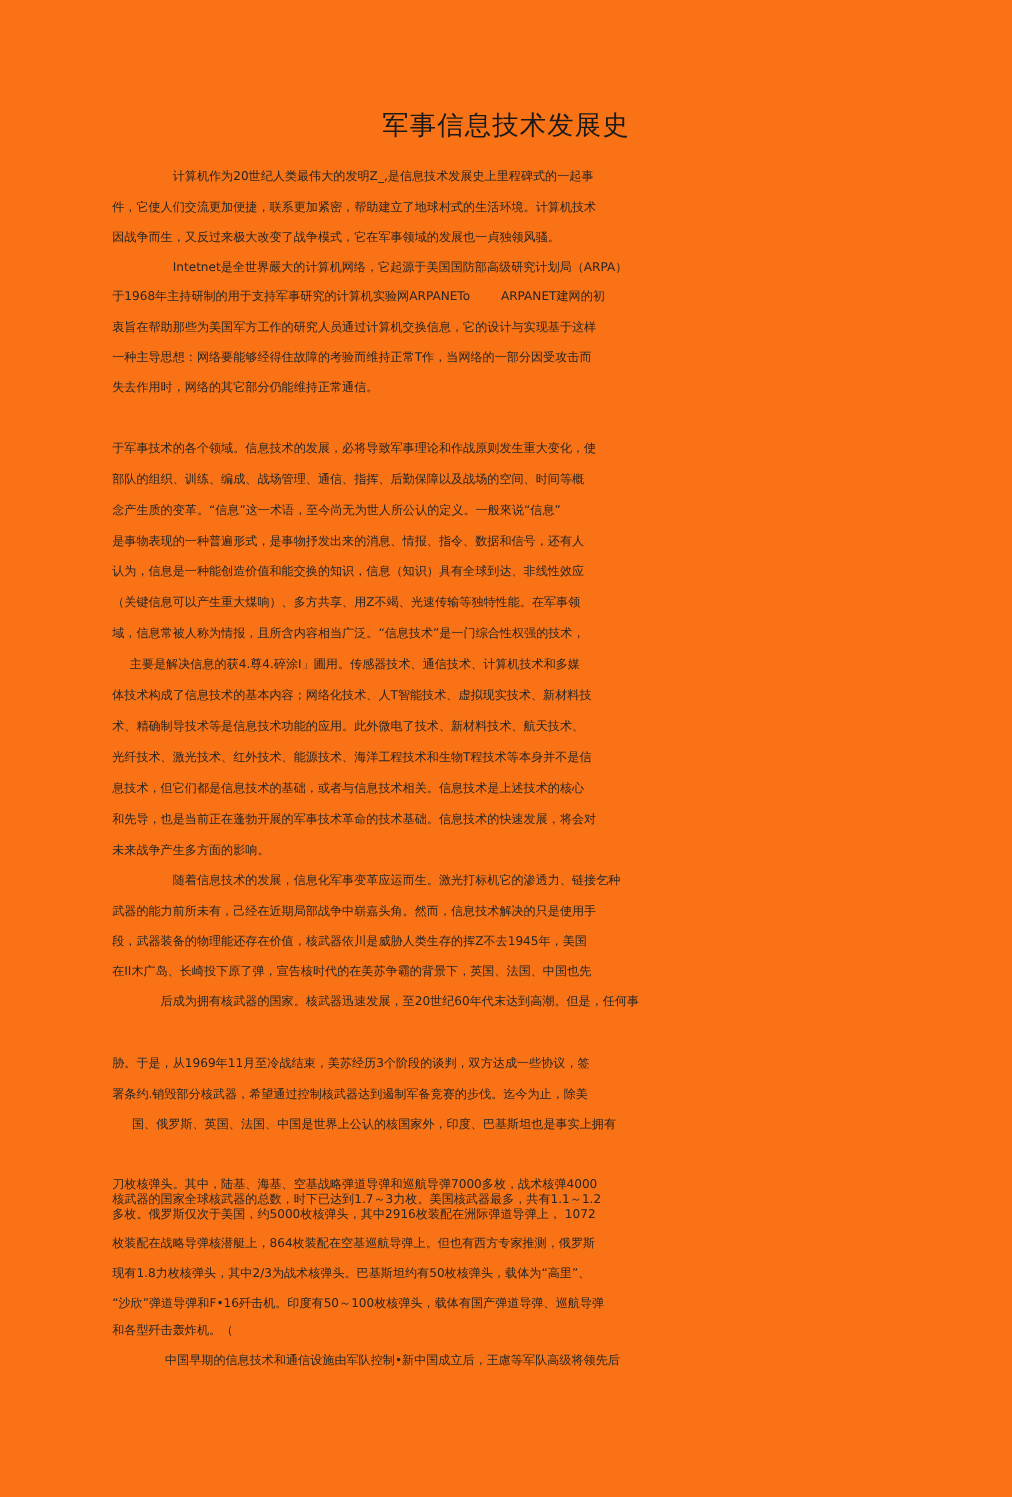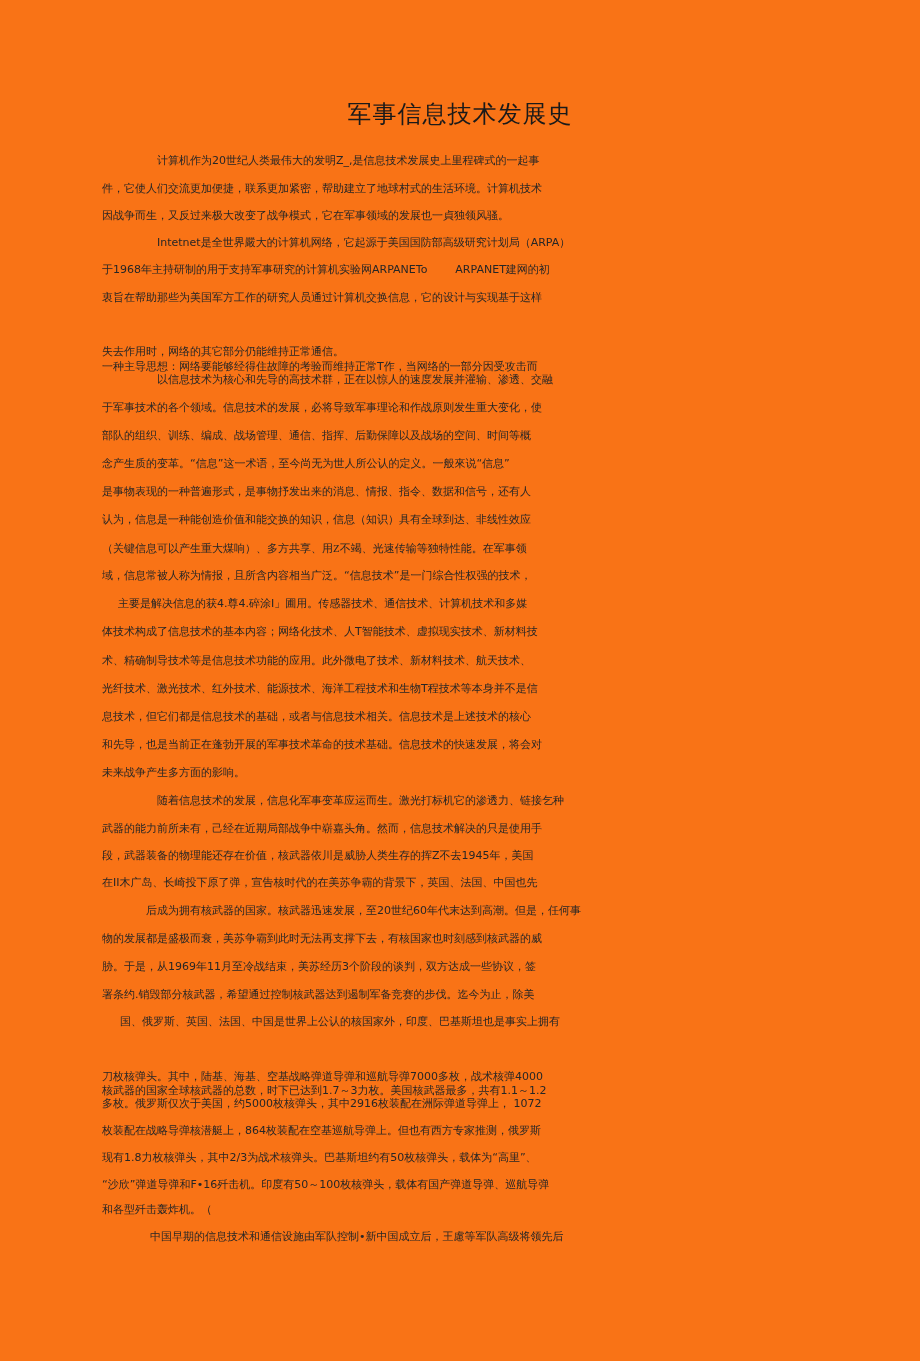--- a/index.html
+++ b/index.html
@@ -16,45 +16,43 @@
 <div class="page">
   <div class="title">军事信息技术发展史</div>
 
   <div class="line" style="left:157px; top:151px;">计算机作为20世纪人类最伟大的发明Z_,是信息技术发展史上里程碑式的一起事</div>
   <div class="line" style="left:102px; top:179px;">件，它使人们交流更加便捷，联系更加紧密，帮助建立了地球村式的生活环境。计算机技术</div>
   <div class="line" style="left:102px; top:206px;text-align:right;">因战争而生，又反过来极大改变了战争模式，它在军事领域的发展也一貞独领风骚。</div>
 
   <div class="line" style="left:157px; top:233px;">Intetnet是全世界嚴大的计算机网络，它起源于美国国防部高级研究计划局（ARPA）</div>
   <div class="line" style="left:102px; top:260px; white-space:pre;">于1968年主持研制的用于支持军事研究的计算机实验网ARPANETo        ARPANET建网的初</div>
   <div class="line" style="left:102px; top:288px;text-align:right;">衷旨在帮助那些为美国军方工作的研究人员通过计算机交换信息，它的设计与实现基于这样</div>
-  <div class="line" style="left:102px; top:315px;margin-top:42px;">一种主导思想：网络要能够经得住故障的考验而维持正常T作，当网络的一部分因受攻击而</div>
+  <div class="line" style="left:102px; top:315px;">一种主导思想：网络要能够经得住故障的考验而维持正常T作，当网络的一部分因受攻击而</div>
   <div class="line" style="left:102px; top:342px;">失去作用时，网络的其它部分仍能维持正常通信。</div>
 
-  <div class="line" style="left:157px; top:370px;">以信息技术为核心和先导的高技术群，正在以惊人的速度发展并灌输、渗透、交融</div>
   <div class="line" style="left:102px; top:398px;">于军事技术的各个领域。信息技术的发展，必将导致军事理论和作战原则发生重大变化，使</div>
   <div class="line" style="left:102px; top:426px;">部队的组织、训练、编成、战场管理、通信、指挥、后勤保障以及战场的空间、时间等概</div>
   <div class="line" style="left:102px; top:454px;">念产生质的变革。“信息”这一术语，至今尚无为世人所公认的定义。一般來说“信息”</div>
   <div class="line" style="left:102px; top:482px;">是事物表现的一种普遍形式，是事物抒发出来的消息、情报、指令、数据和信号，还有人</div>
   <div class="line" style="left:102px; top:510px;">认为，信息是一种能创造价值和能交换的知识，信息（知识）具有全球到达、非线性效应</div>
-  <div class="line" style="left:102px; top:538px;font-family:Liberation Serif, serif;">（关键信息可以产生重大煤响）、多方共享、用Z不竭、光速传输等独特性能。在军事领</div>
+  <div class="line" style="left:102px; top:538px;">（关键信息可以产生重大煤响）、多方共享、用Z不竭、光速传输等独特性能。在军事领</div>
   <div class="line" style="left:102px; top:566px;">域，信息常被人称为情报，且所含内容相当广泛。“信息技术”是一门综合性权强的技术，</div>
   <div class="line" style="left:102px; top:594px;margin-left:16px;">主要是解决信息的获4.尊4.碎涂I」圃用。传感器技术、通信技术、计算机技术和多媒</div>
   <div class="line" style="left:102px; top:622px;">体技术构成了信息技术的基本内容；网络化技术、人T智能技术、虚拟现实技术、新材料技</div>
   <div class="line" style="left:102px; top:651px;">术、精确制导技术等是信息技术功能的应用。此外微电了技术、新材料技术、航天技术、</div>
   <div class="line" style="left:102px; top:707px;">息技术，但它们都是信息技术的基础，或者与信息技术相关。信息技术是上述技术的核心</div>
   <div class="line" style="left:102px; top:679px;">光纤技术、激光技术、红外技术、能源技术、海洋工程技术和生物T程技术等本身并不是信</div>
   <div class="line" style="left:102px; top:735px;">和先导，也是当前正在蓬勃开展的军事技术革命的技术基础。信息技术的快速发展，将会对</div>
   <div class="line" style="left:102px; top:763px;">未来战争产生多方面的影响。</div>
 
   <div class="line" style="left:157px; top:791px;text-align:center;">随着信息技术的发展，信息化军事变革应运而生。激光打标机它的渗透力、链接乞种</div>
   <div class="line" style="left:102px; top:819px;">武器的能力前所未有，己经在近期局部战争中崭嘉头角。然而，信息技术解决的只是使用手</div>
   <div class="line" style="left:102px; top:846px;">段，武器装备的物理能还存在价值，核武器依川是威胁人类生存的挥Z不去1945年，美国</div>
   <div class="line" style="left:102px; top:873px;">在II木广岛、长崎投下原了弹，宣告核时代的在美苏争霸的背景下，英国、法国、中国也先</div>
   <div class="line" style="left:102px; top:901px;margin-left:44px;">后成为拥有核武器的国家。核武器迅速发展，至20世纪60年代末达到高潮。但是，任何事</div>
-  <div class="line" style="left:102px; top:929px;">物的发展都是盛极而衰，美苏争霸到此时无法再支撑下去，有核国家也时刻感到核武器的威</div>
   <div class="line" style="left:102px; top:957px;">胁。于是，从1969年11月至冷战结束，美苏经历3个阶段的谈判，双方达成一些协议，签</div>
   <div class="line" style="left:102px; top:985px;">署条约.销毁部分核武器，希望通过控制核武器达到遏制军备竞赛的步伐。迄今为止，除美</div>
   <div class="line" style="left:102px; top:1012px;margin-left:18px;">国、俄罗斯、英国、法国、中国是世界上公认的核国家外，印度、巴基斯坦也是事实上拥有</div>
   <div class="line" style="left:102px; top:1040px;margin-top:41px;">核武器的国家全球核武器的总数，时下已达到1.7～3力枚。美国核武器最多，共有1.1～1.2</div>
   <div class="line" style="left:102px; top:1067px;">刀枚核弹头。其中，陆基、海基、空基战略弹道导弹和巡航导弹7000多枚，战术核弹4000</div>
   <div class="line" style="left:102px; top:1094px;">多枚。俄罗斯仅次于美国，约5000枚核弹头，其中2916枚装配在洲际弹道导弹上， 1072</div>
   <div class="line" style="left:102px; top:1121px;">枚装配在战略导弹核潜艇上，864枚装配在空基巡航导弹上。但也有西方专家推测，俄罗斯</div>
   <div class="line" style="left:102px; top:1148px;">现有1.8力枚核弹头，其中2/3为战术核弹头。巴基斯坦约有50枚核弹头，载体为“高里”、</div>
   <div class="line" style="left:102px; top:1175px;">“沙欣”弹道导弹和F•16歼击机。印度有50～100枚核弹头，载体有国产弹道导弹、巡航导弹</div>
   <div class="line" style="left:102px; top:1200px;">和各型歼击轰炸机。（</div>

